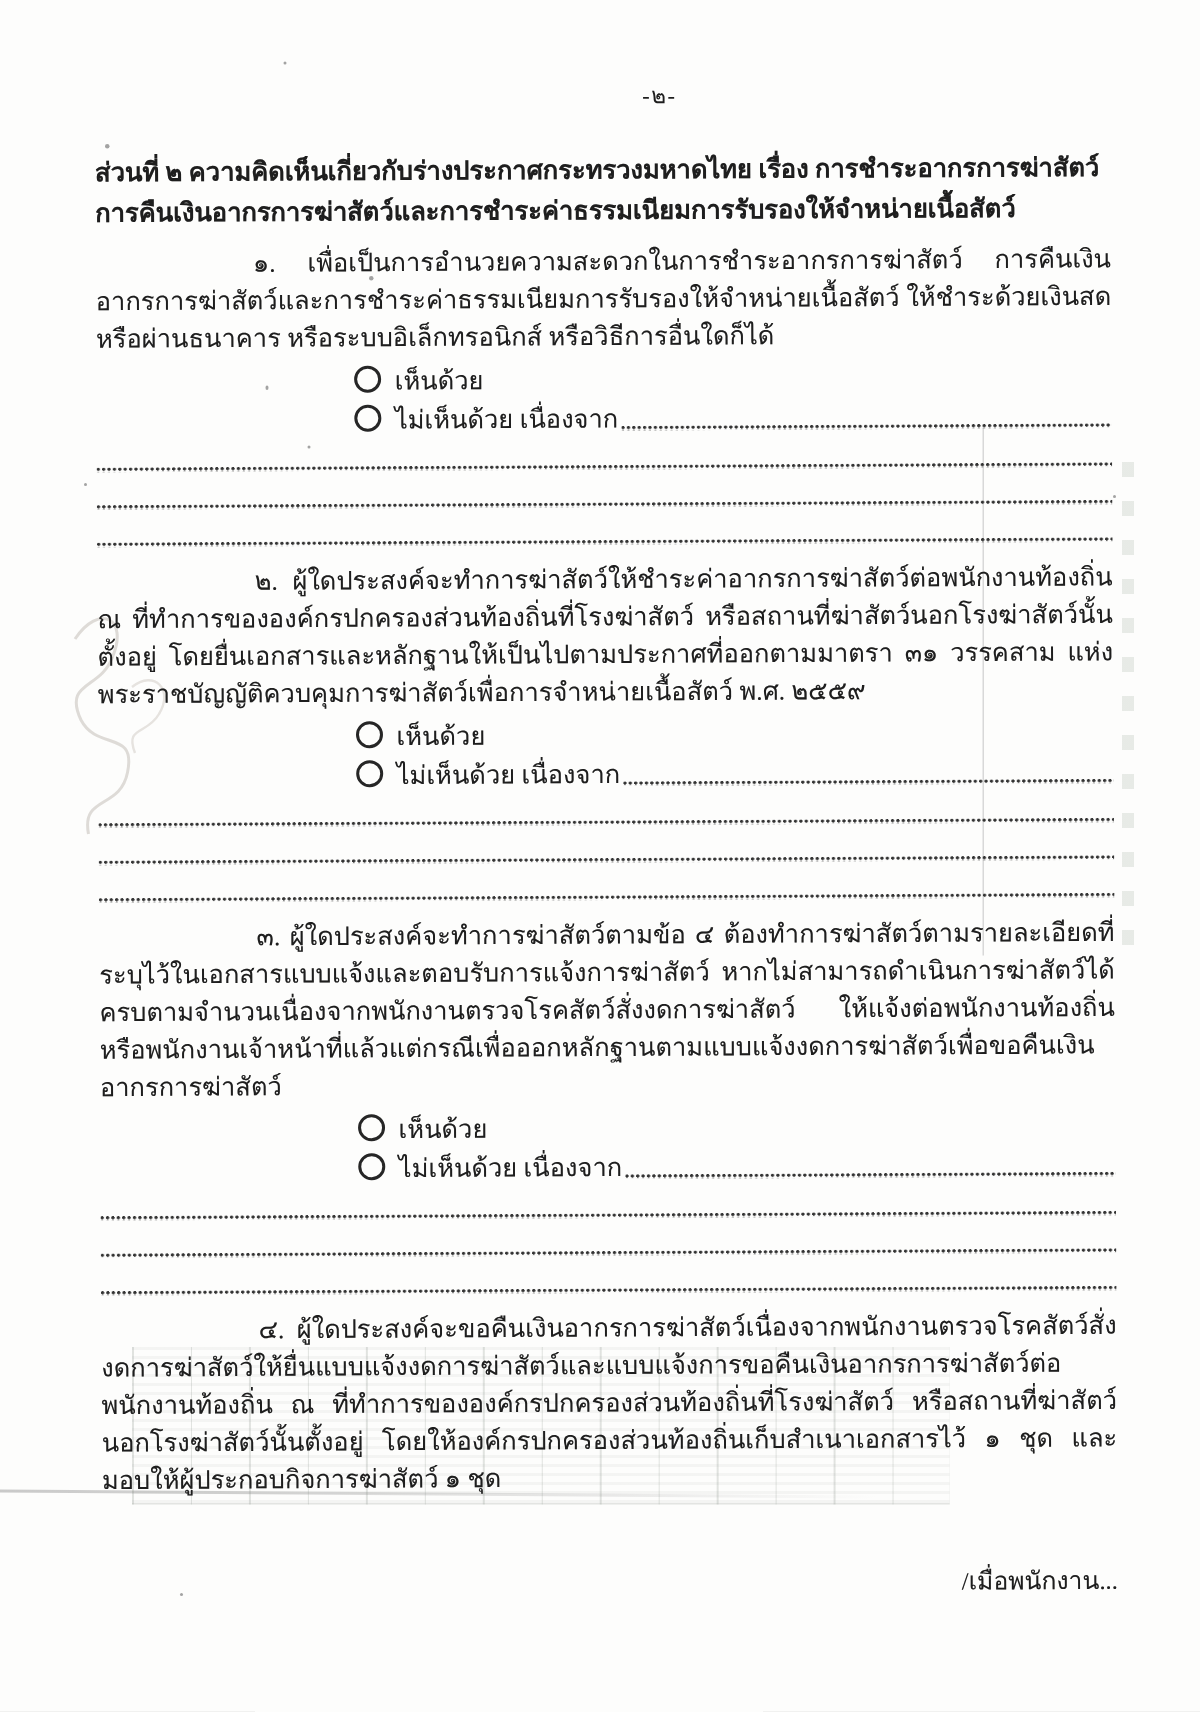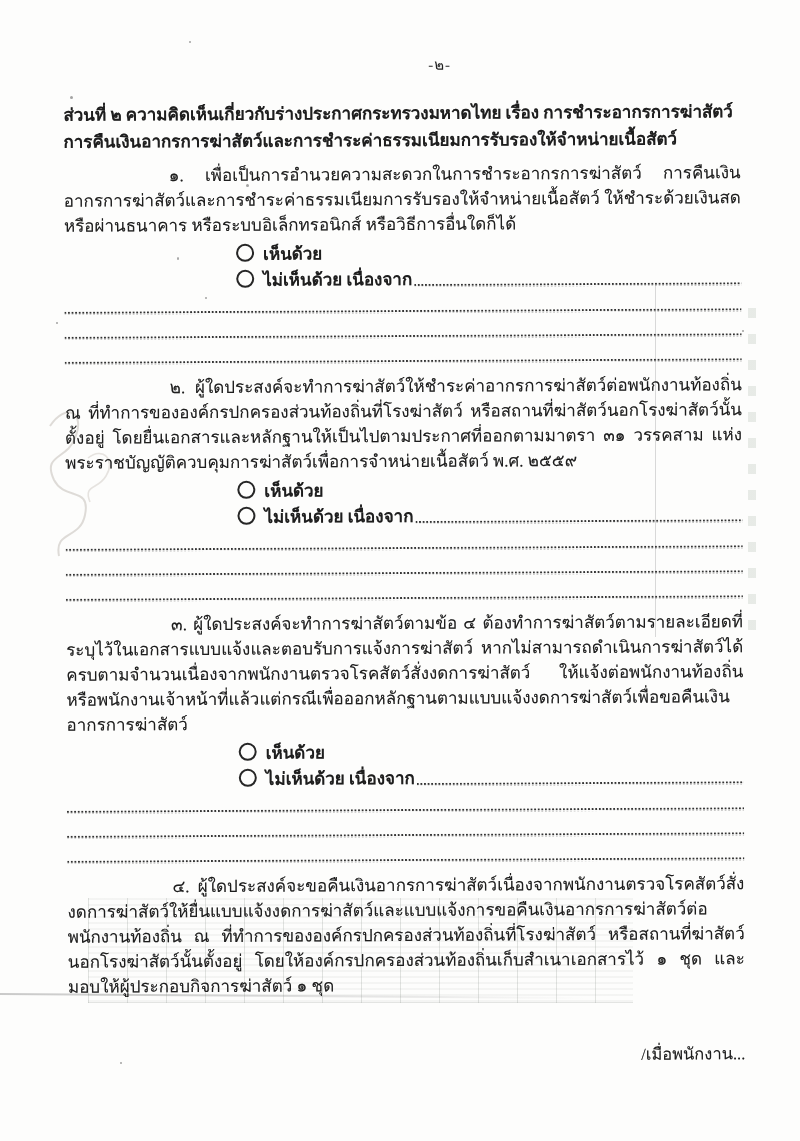--- a/index.html
+++ b/index.html
@@ -29,21 +29,21 @@
     text-shadow:0 0 .3px rgba(0,0,0,.3);
   }
   .opt {
     display:flex; align-items:center; height:26px; margin-left:172px;
     font-size:17px;
   }
   .radio {
     width:14px; height:14px; border:2px solid #262626; border-radius:50%;
     background:transparent; margin-right:9px; flex:0 0 auto;
   }
-  .olabel { white-space:nowrap; text-shadow:0 0 .3px rgba(0,0,0,.3);font-weight:bold; }
+  .olabel { white-space:nowrap; text-shadow:0 0 .3px rgba(0,0,0,.3); }
   .dotfill {
     flex:1 1 auto; min-width:40px; height:20px; align-self:flex-end;
     background-image:radial-gradient(circle at 1.1px 1.1px,#333 .95px,rgba(0,0,0,0) 1.25px);
     background-size:3.6px 3px; background-repeat:repeat-x;
     background-position:left bottom 4px; margin-left:2px;
   }
   .dotline {
     height:25px;
     background-image:radial-gradient(circle at 1.1px 1.1px,#333 .95px,rgba(0,0,0,0) 1.25px);
     background-size:3.6px 3px; background-repeat:repeat-x;

